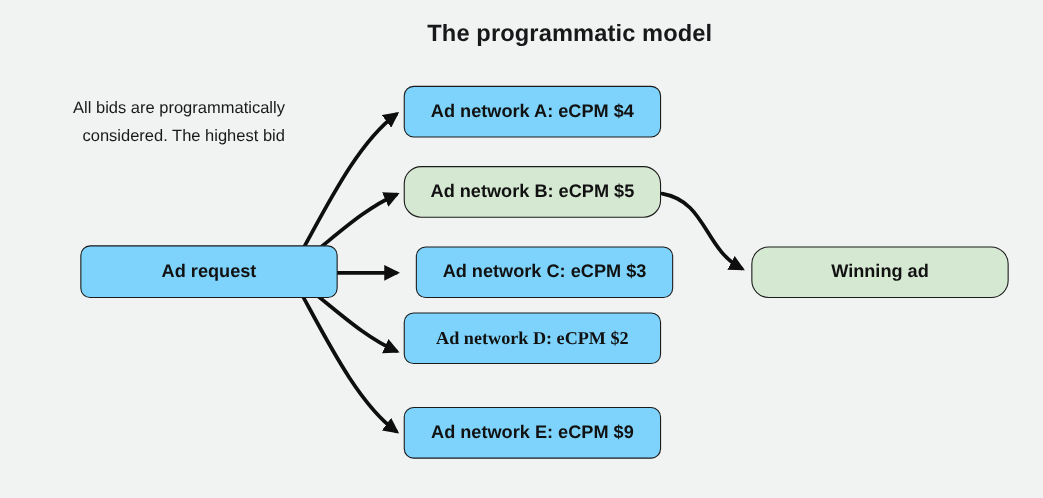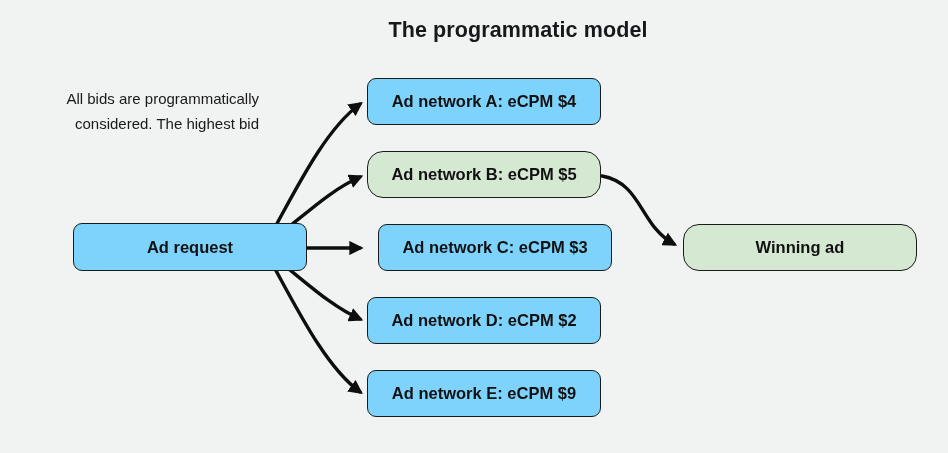--- a/index.html
+++ b/index.html
@@ -52,21 +52,21 @@
     white-space: nowrap;
   }
   .box.green {
     background: #d5e8d2;
     border-radius: 16px;
   }
   #node-ad-request   { left: 30px;  top: 223px; width: 234px; height: 48px; margin-left: 43px; }
   #node-network-a    { left: 367px; top: 78px;  width: 234px; height: 47px; }
   #node-network-b    { left: 367px; top: 151px; width: 234px; height: 47px; }
   #node-network-c    { left: 378px; top: 224px; width: 234px; height: 47px; }
-  #node-network-d    { left: 367px; top: 297px; width: 234px; height: 47px; }
+  #node-network-d    { left: 367px; top: 284px; width: 234px; height: 47px; font-family: Liberation Serif, serif; }
   #node-network-e    { left: 367px; top: 370px; width: 234px; height: 47px; }
   #node-winning-ad   { left: 683px; top: 224px; width: 234px; height: 47px; }
   svg.arrows {
     position: absolute;
     left: 0;
     top: 0;
     pointer-events: none;
   }
   svg.arrows path.edge {
     fill: none;

